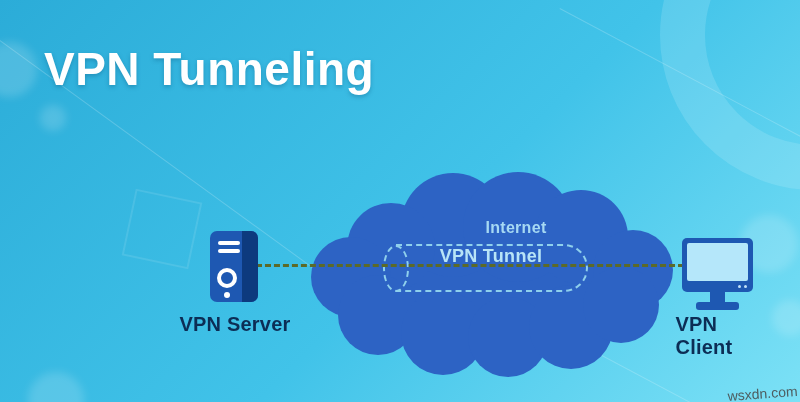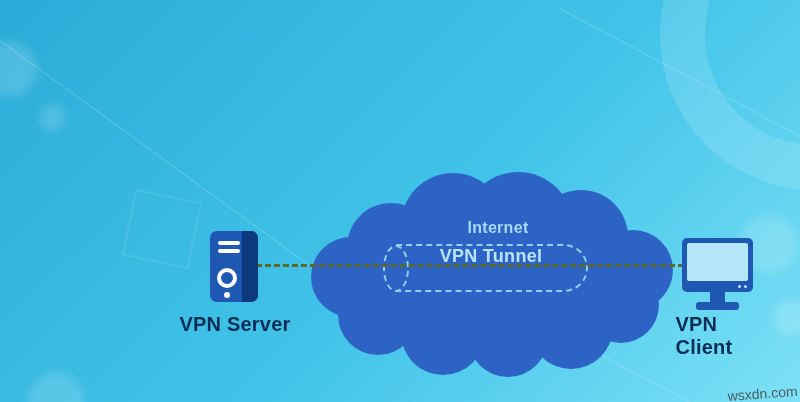--- a/index.html
+++ b/index.html
@@ -48,21 +48,21 @@
     box-sizing:border-box;padding-bottom:3px;
   }
   .tunnel-cap{
     position:absolute;left:383px;top:245px;width:26px;height:47px;z-index:2;
     border:2px dashed var(--tunnel-outline);border-radius:50%;box-sizing:border-box;
   }
   .tunnel-label{
     font-size:18px;font-weight:bold;color:var(--tunnel-text);letter-spacing:0.3px;
   }
   .internet-label{
-    position:absolute;left:402px;top:219px;width:192px;text-align:center;z-index:2;
+    position:absolute;left:420px;top:219px;width:192px;text-align:center;z-index:2;
     font-size:16px;font-weight:bold;color:var(--internet-text);letter-spacing:0.3px;
   }
   
   .connection-line{
     position:absolute;left:256px;top:264px;width:428px;height:0;z-index:3;
     border-top:3px dashed var(--dash-line);
   }
   
   .server{position:absolute;left:210px;top:231px;width:48px;height:71px;z-index:4;}
   .srv-front{position:absolute;left:0;top:0;width:100%;height:100%;background:var(--icon-front);border-radius:7px;}
@@ -102,20 +102,21 @@
   <div class="deco faint-line line1"></div>
   <div class="deco faint-line line2"></div>
   <div class="deco faint-line line3"></div>
   <div class="deco bokeh b1"></div>
   <div class="deco bokeh b2"></div>
   <div class="deco bokeh b3"></div>
   <div class="deco bokeh b4"></div>
   <div class="deco bokeh b5"></div>
   <div class="deco sq"></div>
 
+  <h1 class="title">VPN Tunneling</h1>
 
   <svg class="cloud" width="370" height="215" viewBox="0 0 370 215">
     <g fill="var(--cloud)">
       <ellipse cx="190" cy="112" rx="150" ry="70"></ellipse>
       <circle cx="150" cy="60" r="52"></circle>
       <circle cx="215" cy="62" r="55"></circle>
       <circle cx="88" cy="82" r="44"></circle>
       <circle cx="278" cy="72" r="47"></circle>
       <circle cx="330" cy="105" r="40"></circle>
       <circle cx="48" cy="112" r="40"></circle>

